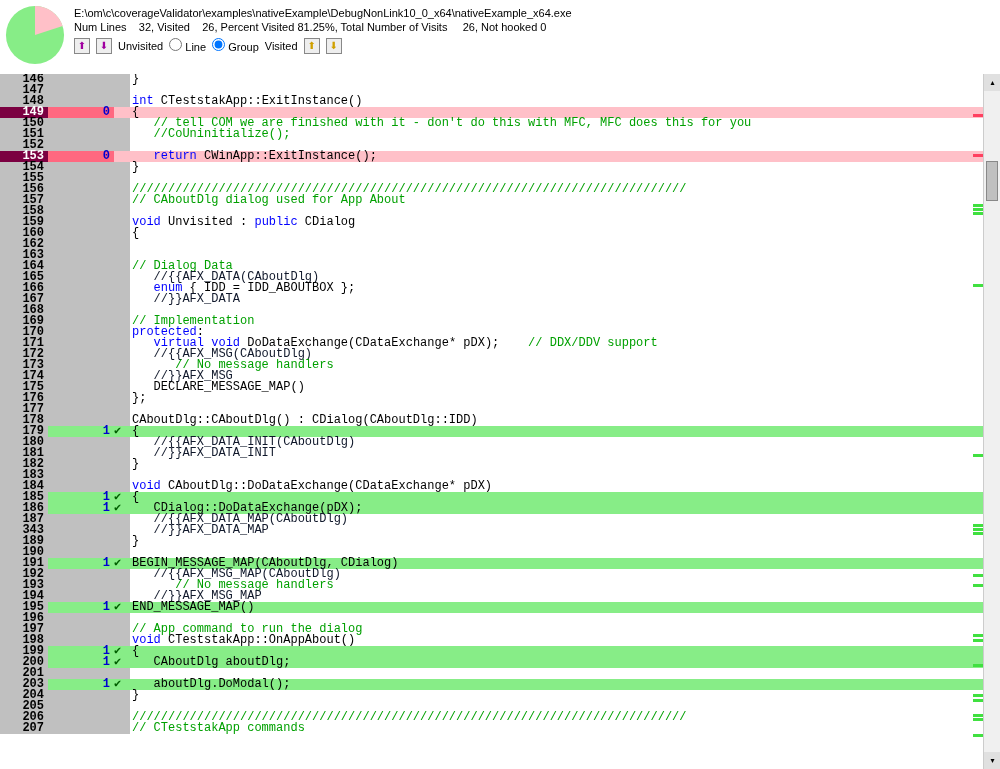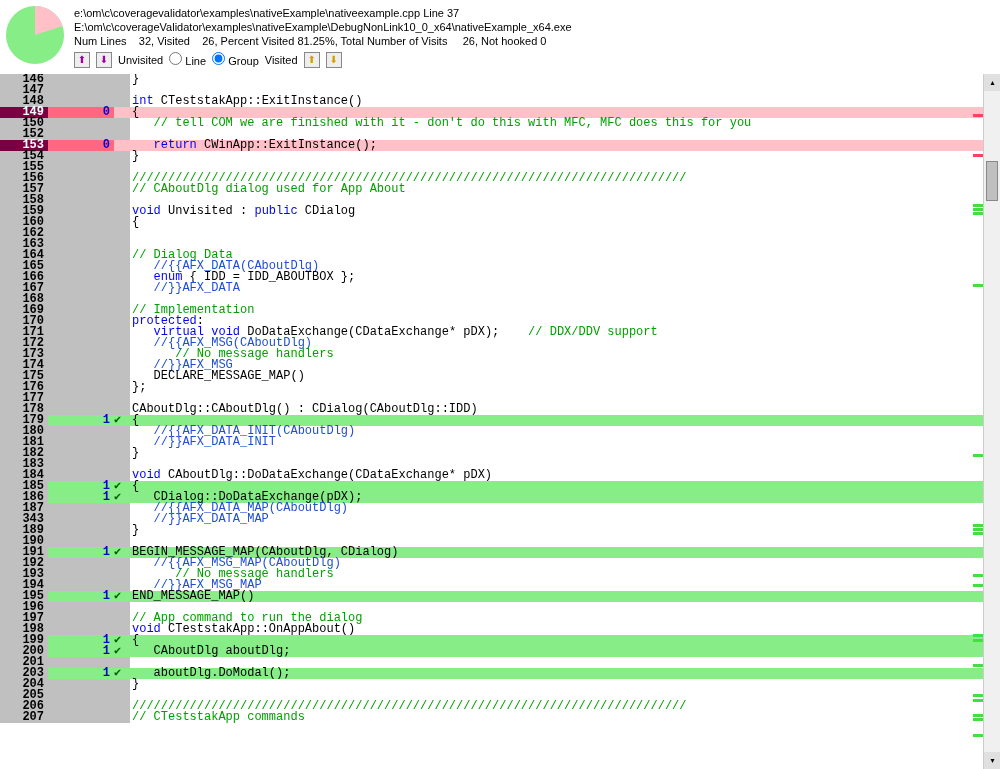--- a/index.html
+++ b/index.html
@@ -21,42 +21,41 @@
   .gutter-visits { width: 66px; text-align:right; padding-right:4px; color:#0000d0; font-weight:bold; background:transparent; }
   .gutter-check { width: 14px; display:inline-block; }
   .code-text { flex:1; padding-left:2px; }
   .sel-gutter { background:#7b0041; }
   
   .chk { color:#008000; font-weight:bold; }
   
   .c-kw { color: #0000ff; }
   .c-cmt { color: #00a000; }
   .c-def { color:#000; }
-  .c-afx { color:#1d4ed8; }
+  .c-afx { color:#0f172a; }
   
   .scroll-v { position:absolute; right:0; top:0; width:17px; height:100%; background:#f0f0f0; border-left:1px solid #ccc;}
   .scroll-arrow { width:17px; height:17px; background:#e0e0e0; display:flex; align-items:center; justify-content:center; font-size:8px;}
   .scroll-track { position:absolute; top:17px; bottom:17px; left:0; right:0;}
   .scroll-thumb { position:absolute; left:2px; right:2px; background:#c0c0c0; border:1px solid #888; height:40px; top:70px;}
   
   .minimap { position:absolute; right:17px; top:0; width:10px; height:100%; }
   .mm-tick { position:absolute; left:0; right:0; height:3px; }
   .mm-green { background:#40e040; }
   .mm-red { background:#ff4060; }
 </style>
 </head>
 <body>
 
 <div class="header">
   <svg class="pie" viewBox="0 0 64 64">
     <circle cx="32" cy="32" r="30" fill="#87ed87"></circle>
     <path d="M32 32 L32 2 A30 30 0 0 1 60.5 22.7 Z" fill="#ffc0c8"></path>
   </svg>
   <div class="header-text">
-    <div>e:\om\c\coveragevalidator\examples\nativeExample\nativeexample.cpp Line 37</div>
     <div>E:\om\c\coverageValidator\examples\nativeExample\DebugNonLink10_0_x64\nativeExample_x64.exe</div>
     <div>Num Lines    32, Visited    26, Percent Visited 81.25%, Total Number of Visits     26, Not hooked 0</div>
     <div class="toolbar">
       <span class="tb-btn" style="color:#a000a0;">⬆</span>
       <span class="tb-btn" style="color:#a000a0;">⬇</span>
       <span>Unvisited</span>
       <label><input type="radio" name="mode" style=""> <span>Line</span></label>
       <label><input type="radio" name="mode" checked="" style=""> <span>Group</span></label>
       <span>Visited</span>
       <span class="tb-btn" style="color:#d0a000;">⬆</span>
@@ -65,20 +64,21 @@
   </div>
 </div>
 
 <div class="code-area">
   <div class="code-body" id="code-body">
       <div class="code-line"><div class="gutter-ln">146</div><div class="gutter-visits" style="background: rgb(192, 192, 192);"></div><div class="gutter-rest" style="width: 16px;"><span class="gutter-check chk"></span></div><div class="code-text"><span class="c-def">}</span></div></div>
       <div class="code-line"><div class="gutter-ln">147</div><div class="gutter-visits" style="background: rgb(192, 192, 192);"></div><div class="gutter-rest" style="width: 16px;"><span class="gutter-check chk"></span></div><div class="code-text"></div></div>
       <div class="code-line"><div class="gutter-ln">148</div><div class="gutter-visits" style="background: rgb(192, 192, 192);"></div><div class="gutter-rest" style="width: 16px;"><span class="gutter-check chk"></span></div><div class="code-text"><span class="c-kw">int</span><span class="c-def"> CTeststakApp::ExitInstance()</span></div></div>
       <div class="code-line"><div class="gutter-ln sel-gutter" style="color: rgb(255, 255, 255);">149</div><div class="gutter-visits" style="background: rgb(255, 104, 128);">0</div><div class="gutter-rest" style="width: 16px; background: rgb(255, 192, 200);"><span class="gutter-check chk"></span></div><div class="code-text" style="background: rgb(255, 192, 200);"><span class="c-def">{</span></div></div>
       <div class="code-line"><div class="gutter-ln">150</div><div class="gutter-visits" style="background: rgb(192, 192, 192);"></div><div class="gutter-rest" style="width: 16px;"><span class="gutter-check chk"></span></div><div class="code-text"><span class="c-cmt">   // tell COM we are finished with it - don't do this with MFC, MFC does this for you</span></div></div>
+      <div class="code-line"><div class="gutter-ln">151</div><div class="gutter-visits" style="background: rgb(192, 192, 192);"></div><div class="gutter-rest" style="width: 16px;"><span class="gutter-check chk"></span></div><div class="code-text"><span class="c-cmt">   //CoUninitialize();</span></div></div>
       <div class="code-line"><div class="gutter-ln">152</div><div class="gutter-visits" style="background: rgb(192, 192, 192);"></div><div class="gutter-rest" style="width: 16px;"><span class="gutter-check chk"></span></div><div class="code-text"></div></div>
       <div class="code-line"><div class="gutter-ln sel-gutter" style="color: rgb(255, 255, 255);">153</div><div class="gutter-visits" style="background: rgb(255, 104, 128);">0</div><div class="gutter-rest" style="width: 16px; background: rgb(255, 192, 200);"><span class="gutter-check chk"></span></div><div class="code-text" style="background: rgb(255, 192, 200);"><span class="c-def">   </span><span class="c-kw">return</span><span class="c-def"> CWinApp::ExitInstance();</span></div></div>
       <div class="code-line"><div class="gutter-ln">154</div><div class="gutter-visits" style="background: rgb(192, 192, 192);"></div><div class="gutter-rest" style="width: 16px;"><span class="gutter-check chk"></span></div><div class="code-text"><span class="c-def">}</span></div></div>
       <div class="code-line"><div class="gutter-ln">155</div><div class="gutter-visits" style="background: rgb(192, 192, 192);"></div><div class="gutter-rest" style="width: 16px;"><span class="gutter-check chk"></span></div><div class="code-text"></div></div>
       <div class="code-line"><div class="gutter-ln">156</div><div class="gutter-visits" style="background: rgb(192, 192, 192);"></div><div class="gutter-rest" style="width: 16px;"><span class="gutter-check chk"></span></div><div class="code-text"><span class="c-cmt">/////////////////////////////////////////////////////////////////////////////</span></div></div>
       <div class="code-line"><div class="gutter-ln">157</div><div class="gutter-visits" style="background: rgb(192, 192, 192);"></div><div class="gutter-rest" style="width: 16px;"><span class="gutter-check chk"></span></div><div class="code-text"><span class="c-cmt">// CAboutDlg dialog used for App About</span></div></div>
       <div class="code-line"><div class="gutter-ln">158</div><div class="gutter-visits" style="background: rgb(192, 192, 192);"></div><div class="gutter-rest" style="width: 16px;"><span class="gutter-check chk"></span></div><div class="code-text"></div></div>
       <div class="code-line"><div class="gutter-ln">159</div><div class="gutter-visits" style="background: rgb(192, 192, 192);"></div><div class="gutter-rest" style="width: 16px;"><span class="gutter-check chk"></span></div><div class="code-text"><span class="c-kw">void</span><span class="c-def"> Unvisited : </span><span class="c-kw">public</span><span class="c-def"> CDialog</span></div></div>
       <div class="code-line"><div class="gutter-ln">160</div><div class="gutter-visits" style="background: rgb(192, 192, 192);"></div><div class="gutter-rest" style="width: 16px;"><span class="gutter-check chk"></span></div><div class="code-text"><span class="c-def">{</span></div></div>
       <div class="code-line"><div class="gutter-ln">162</div><div class="gutter-visits" style="background: rgb(192, 192, 192);"></div><div class="gutter-rest" style="width: 16px;"><span class="gutter-check chk"></span></div></div>

